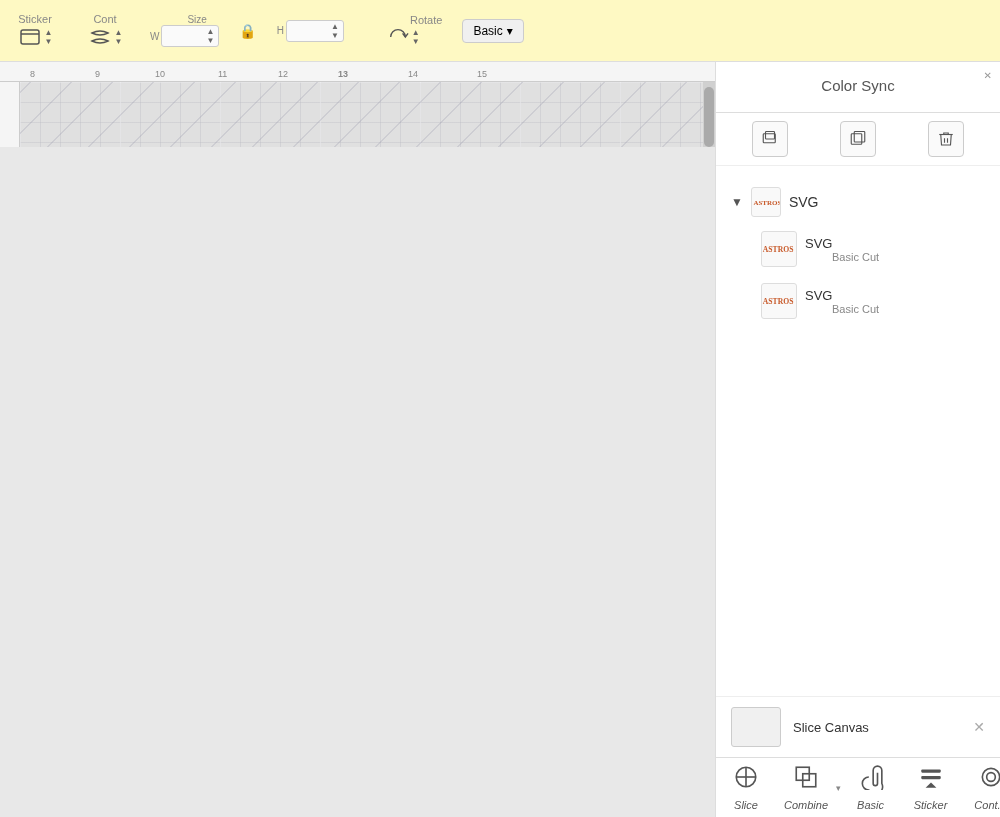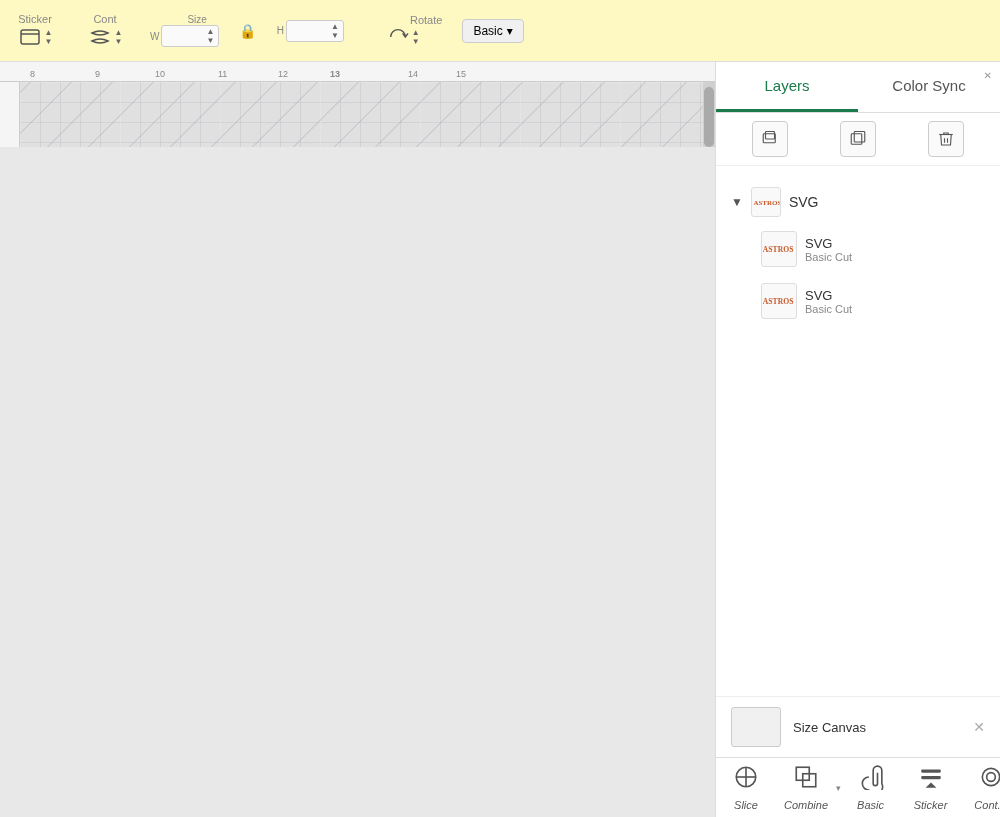--- a/index.html
+++ b/index.html
@@ -266,20 +266,21 @@
       flex-direction: column;
     }
     .layer-item-title {
       font-size: 13px;
       color: #333;
       font-weight: 500;
     }
     .layer-item-sub {
       font-size: 11px;
       color: #888;
+      margin-left: 27px;
     }
 
     
     .blank-canvas-section {
       padding: 10px 15px;
       border-top: 1px solid #eee;
       display: flex;
       align-items: center;
       gap: 12px;
     }
@@ -446,23 +447,23 @@
   <div class="canvas-area">
     <div class="canvas-with-ruler">
 
       <div class="ruler-top">
         <div style="display:flex;align-items:flex-end;height:100%;padding-left:20px;position:relative;">
           <span class="ruler-mark" style="left:30px;">8</span>
           <span class="ruler-mark" style="left:95px;">9</span>
           <span class="ruler-mark" style="left:155px;">10</span>
           <span class="ruler-mark" style="left:218px;">11</span>
           <span class="ruler-mark" style="left:278px;">12</span>
-          <span class="ruler-mark" style="left:330px;font-weight:bold;">13</span>
+          <span class="ruler-mark" style="left:338px;font-weight:bold;">13</span>
           <span class="ruler-mark" style="left:408px;">14</span>
-          <span class="ruler-mark" style="left:456px;">15</span>
+          <span class="ruler-mark" style="left:477px;">15</span>
         </div>
       </div>
 
       <div class="canvas-body">
 
         <div class="ruler-left"></div>
 
         <div class="canvas-grid">
           
           
@@ -471,23 +472,20 @@
         <div class="scrollbar-v">
           <div class="scrollbar-v-thumb"></div>
         </div>
       </div>
     </div>
   </div>
 
   <div class="right-panel">
 
     <div class="panel-tabs">
-      <div class="panel-tab active">
-        <span>Layers</span>
-      </div>
       <div class="panel-tab">
         <span>Color Sync</span>
         <span class="panel-tab-close">✕</span>
       </div>
     </div>
 
     <div class="panel-icons-row">
       <div class="panel-icon-btn">
         <svg width="18" height="18" viewBox="0 0 24 24">
             <rect x="3" y="5" width="16" height="12" rx="1" fill="none" stroke="#555" stroke-width="1.5"></rect>
@@ -548,21 +546,21 @@
               <span class="layer-item-sub">Basic Cut</span>
             </div>
           </div>
         </div>
       </div>
 
     </div>
 
     <div class="blank-canvas-section">
       <div class="blank-canvas-thumb"></div>
-      <span class="blank-canvas-label">Size Canvas</span>
+      <span class="blank-canvas-label">Slice Canvas</span>
       <span class="blank-canvas-close">✕</span>
     </div>
 
     <div class="bottom-toolbar">
 
       <div class="bottom-btn">
         <div class="bottom-btn-icon">
           <svg width="26" height="26" viewBox="0 0 24 24">
             <circle cx="12" cy="12" r="9" fill="none" stroke="#555" stroke-width="1.5"></circle>
             <line x1="12" y1="3" x2="12" y2="21" stroke="#555" stroke-width="1.5"></line>

